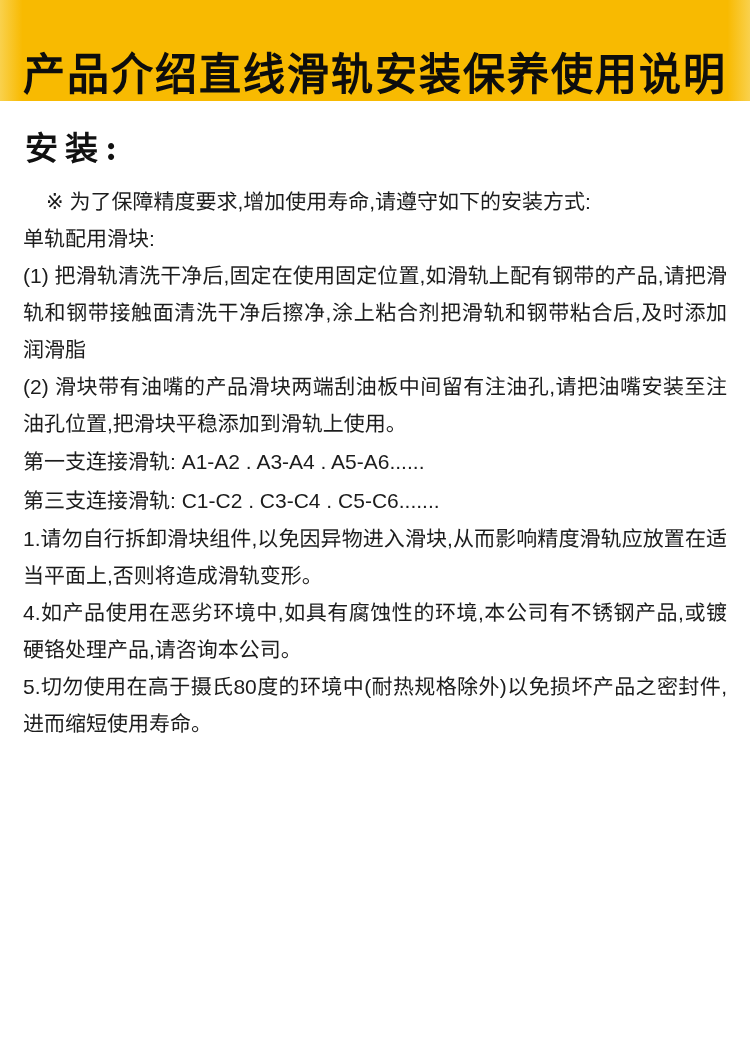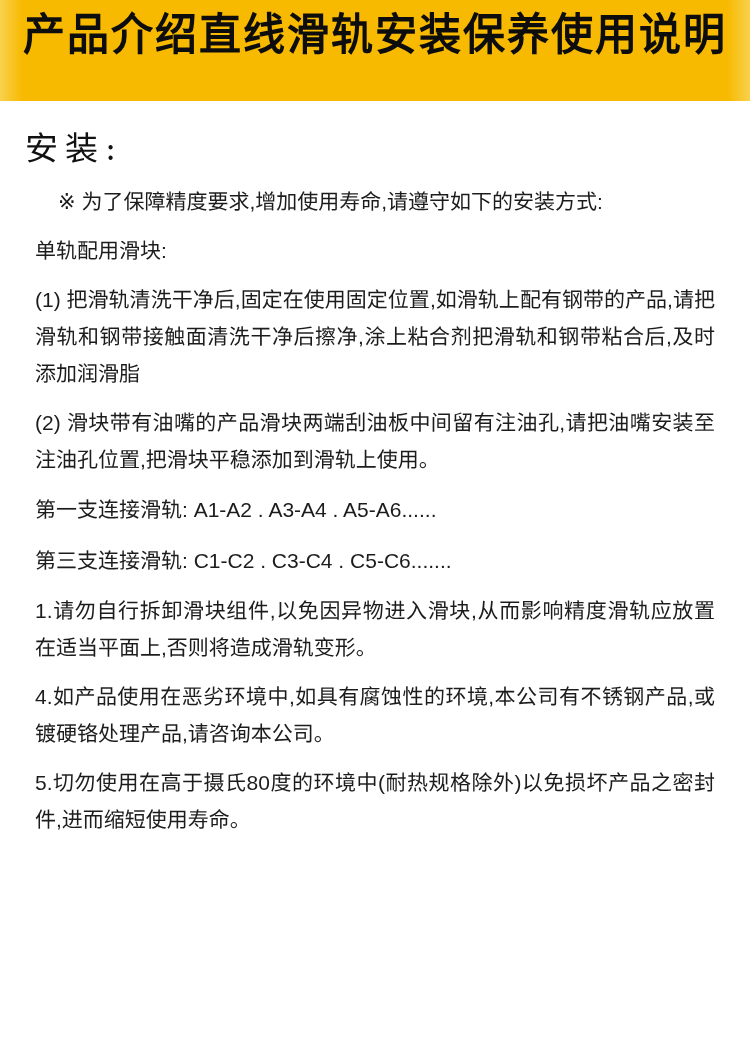--- a/index.html
+++ b/index.html
@@ -20,51 +20,51 @@
     height: 1059px;
     background: #ffffff;
     position: relative;
   }
   
   .banner {
     height: 101px;
     width: 100%;
     background: linear-gradient(90deg, #f9d14d 0%, #f8ba01 3%, #f8ba01 97%, #f9d14d 100%);
     display: flex;
-    align-items: flex-start;
+    align-items: flex-end;
     justify-content: center;
   }
   .banner-title {
     font-family: "DejaVu Serif", "Liberation Serif", serif;
     font-weight: 700;
     font-size: 42px;
     letter-spacing: 2px;
     color: #0d0d0d;
     white-space: nowrap;
     transform: scaleY(1.06);
   }
   
   .content {
     padding: 24px 23px 0 23px;
     font-size: 21px;
     line-height: 37px;
   }
   .section-heading {
     font-family: "DejaVu Serif", "Liberation Serif", serif;
-    font-weight: 400;
+    font-weight: 700;
     font-size: 33px;
     letter-spacing: 7px;
     color: #111111;
     margin: 0;
     line-height: 44px;
   }
   .heading-install { margin: 2px 0 12px 2px; }
   .heading-notice  { margin: 12px 0 6px 2px; }
   p {
-    margin: 12px;
+    margin: 0;
   }
   .tip {
     padding-left: 23px;
   }
   .tip-second {
     margin-top: 8px;
   }
   .para {
     text-align: justify;
     text-justify: inter-ideograph;

